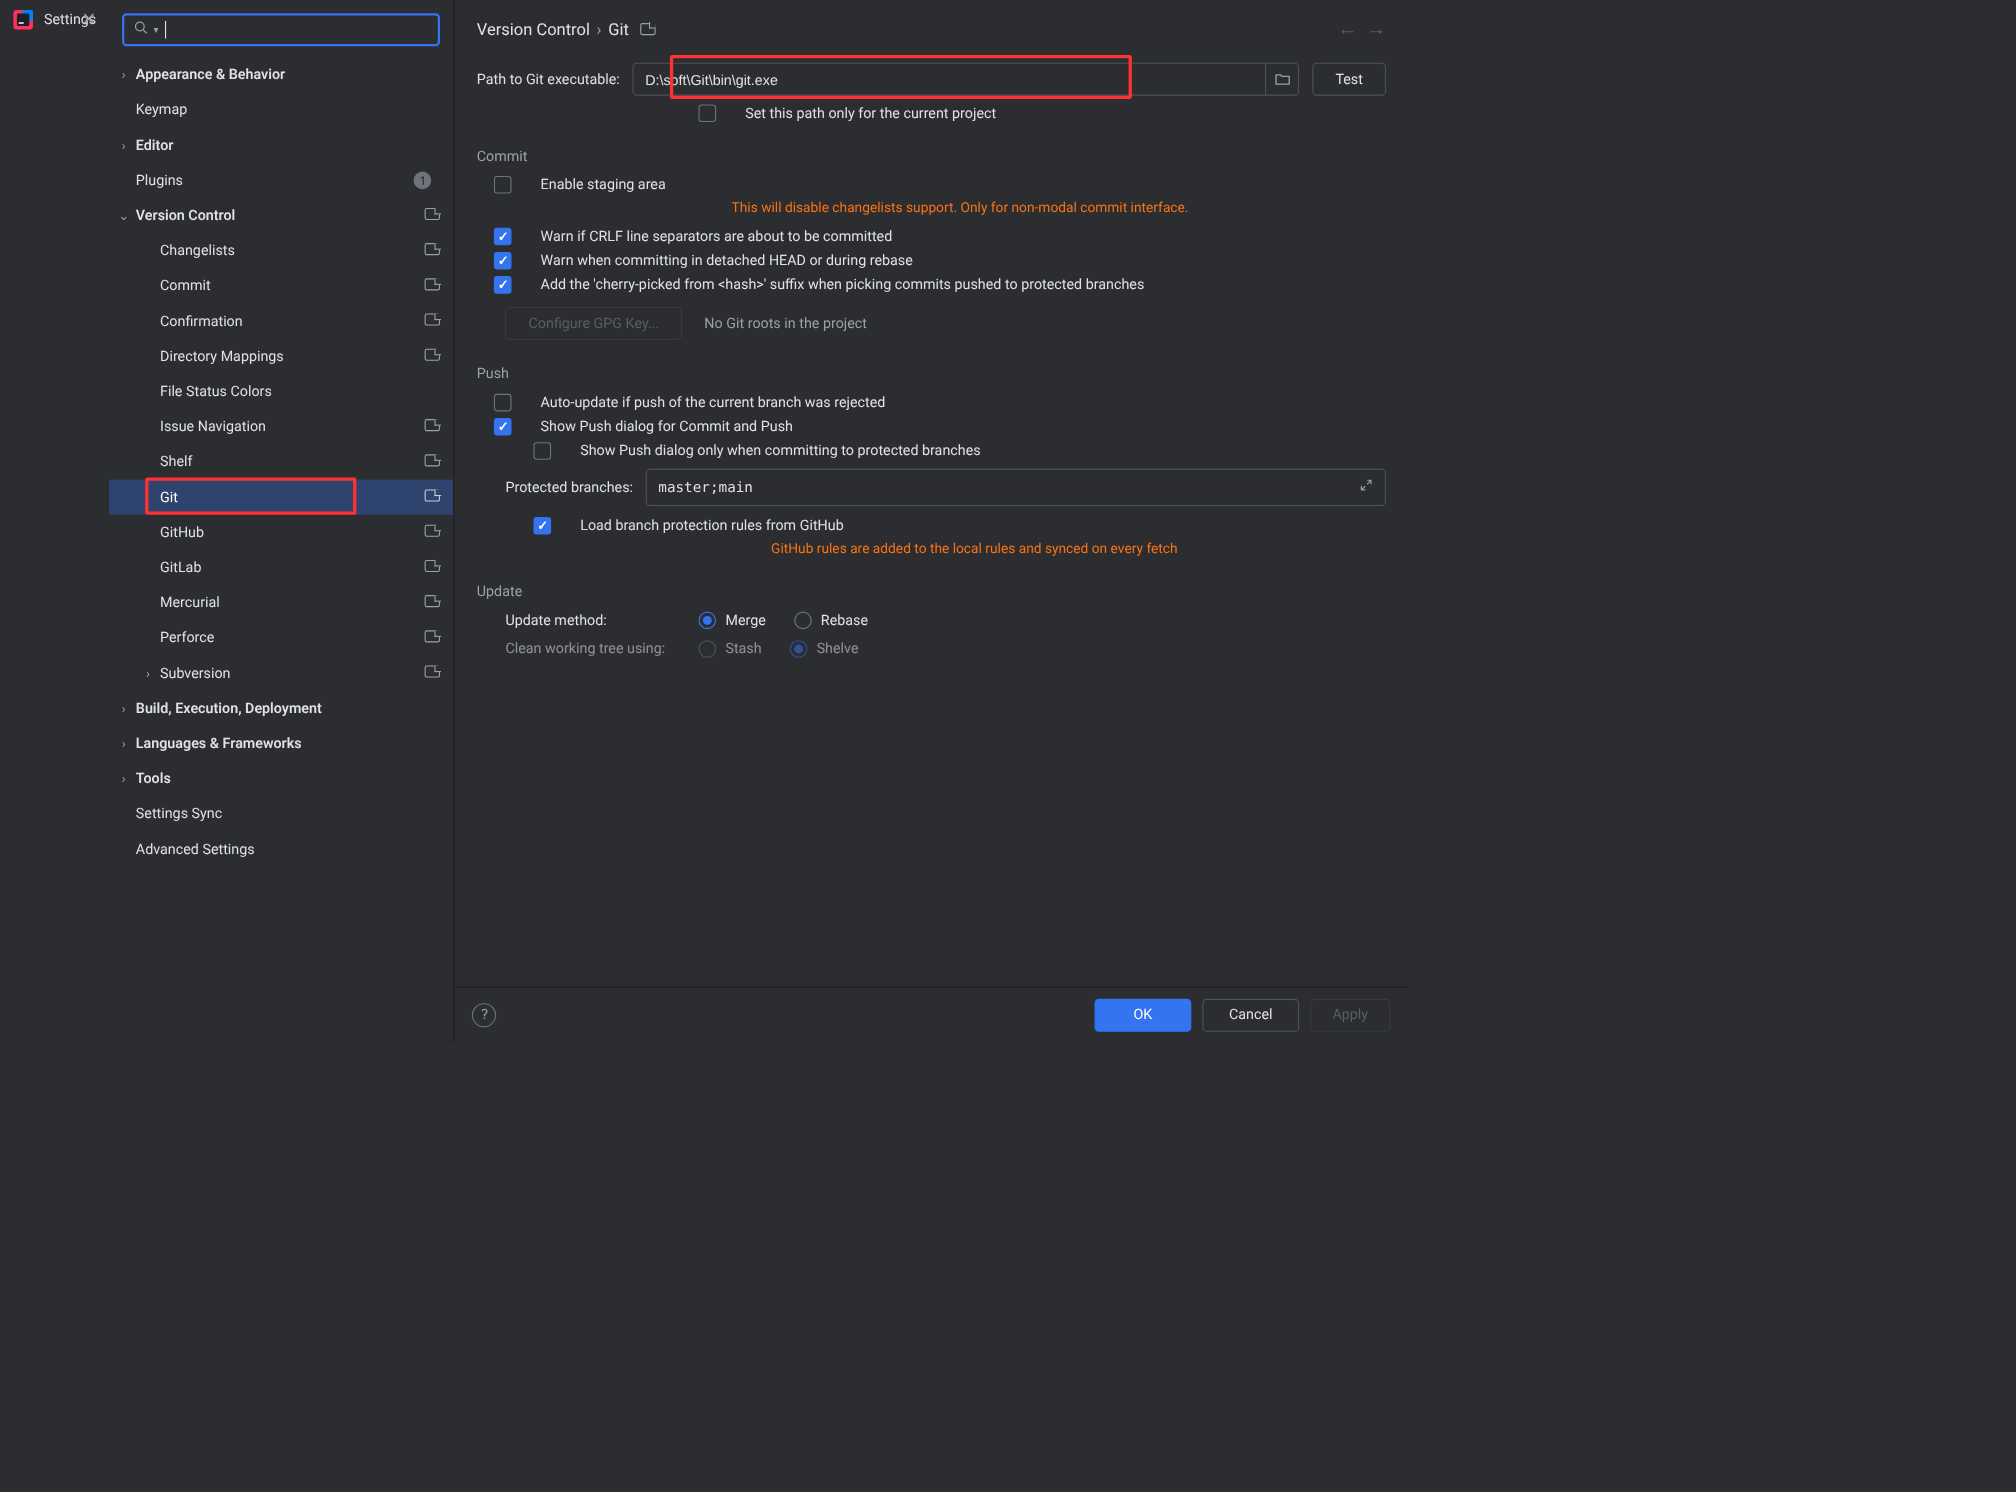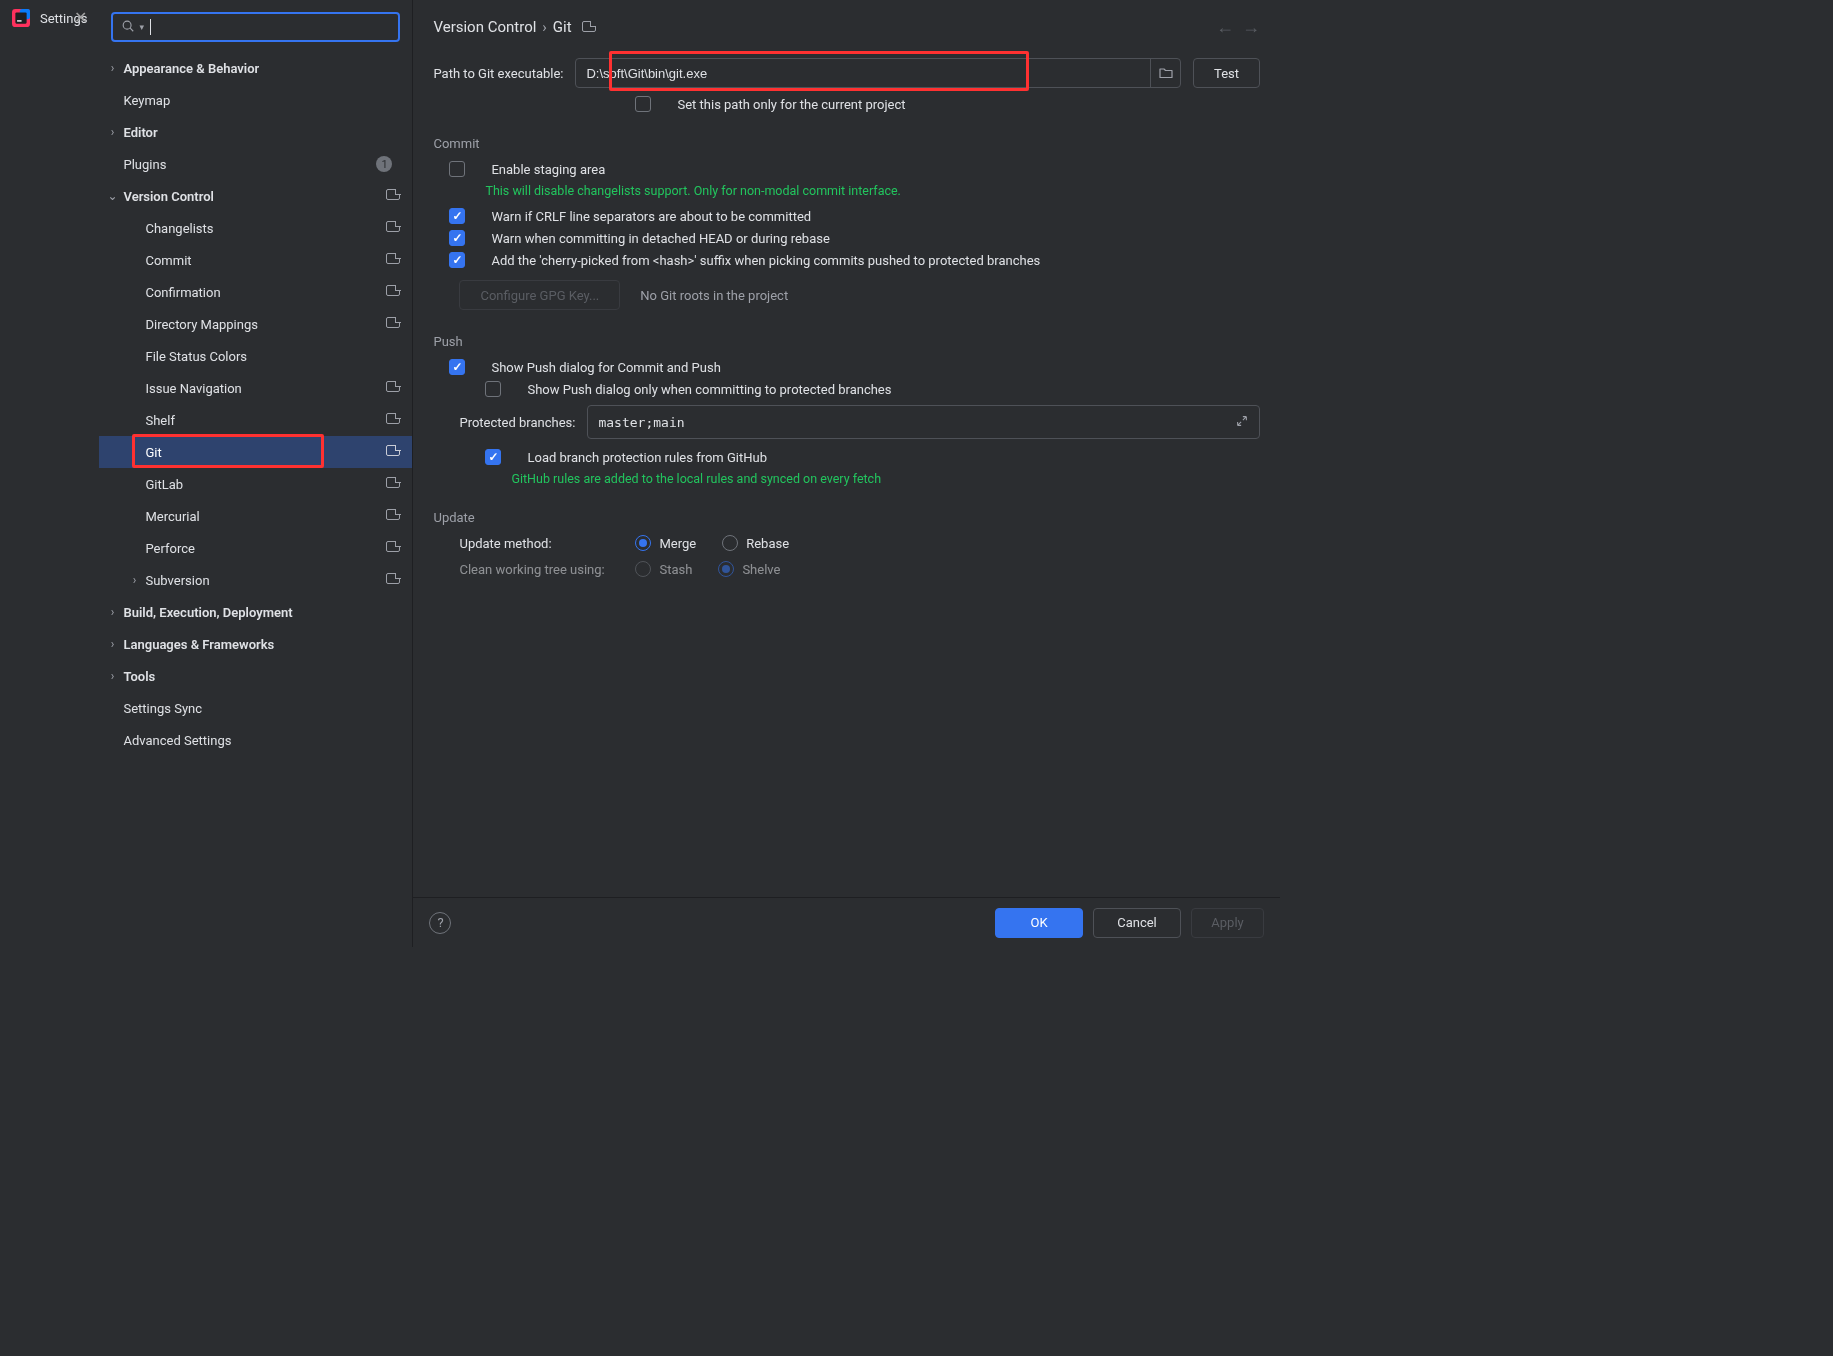--- a/index.html
+++ b/index.html
@@ -255,25 +255,26 @@
       color: #fff;
       font-size: 12px;
       font-weight: bold;
     }
     .section-title {
       color: #9da0a8;
       margin: 24px 0 10px 0;
       font-size: 13px;
     }
     .hint {
-      color: #22c55e;
+      color: #f97316;
       margin-left: 26px;
       margin-top: 2px;
       margin-bottom: 10px;
       font-size: 12.5px;
+      text-align: center;
     }
     .radio-row {
       display: flex;
       align-items: center;
       gap: 26px;
       margin-left: 26px;
       margin-bottom: 10px;
     }
     .radio {
       width: 16px;
@@ -427,20 +428,24 @@
             <span class="scope"><span class="scope-box"></span></span>
           </div>
         <div style="position:relative">
           <div class="tree-item l1 selected">
               <span class="lbl">Git</span>
               <span class="scope"><span class="scope-box"></span></span>
             </div>
           <div class="red-outline" style="left:33px;top:-2px;width:192px;height:34px"></div>
         </div>
         <div class="tree-item l1">
+            <span class="lbl">GitHub</span>
+            <span class="scope"><span class="scope-box"></span></span>
+          </div>
+        <div class="tree-item l1">
             <span class="lbl">GitLab</span>
             <span class="scope"><span class="scope-box"></span></span>
           </div>
         <div class="tree-item l1">
             <span class="lbl">Mercurial</span>
             <span class="scope"><span class="scope-box"></span></span>
           </div>
         <div class="tree-item l1">
             <span class="lbl">Perforce</span>
             <span class="scope"><span class="scope-box"></span></span>
@@ -531,20 +536,24 @@
         <div class="row" style="margin-left:26px;margin-top:12px;gap:20px">
           <div class="btn disabled">
               <span>Configure GPG Key...</span>
             </div>
           <span style="color:#9da0a8">No Git roots in the project</span>
         </div>
 
         <div class="section-title">Push</div>
 
         <div class="checkbox-row indent2">
+          <span class="cb"></span>
+          <span>Auto-update if push of the current branch was rejected</span>
+        </div>
+        <div class="checkbox-row indent2">
           <span class="cb checked"></span>
           <span>Show Push dialog for Commit and Push</span>
         </div>
         <div class="checkbox-row indent3">
           <span class="cb"></span>
           <span>Show Push dialog only when committing to protected branches</span>
         </div>
 
         <div class="row" style="margin-left:26px;margin-top:8px">
           <span class="label">Protected branches:</span>

